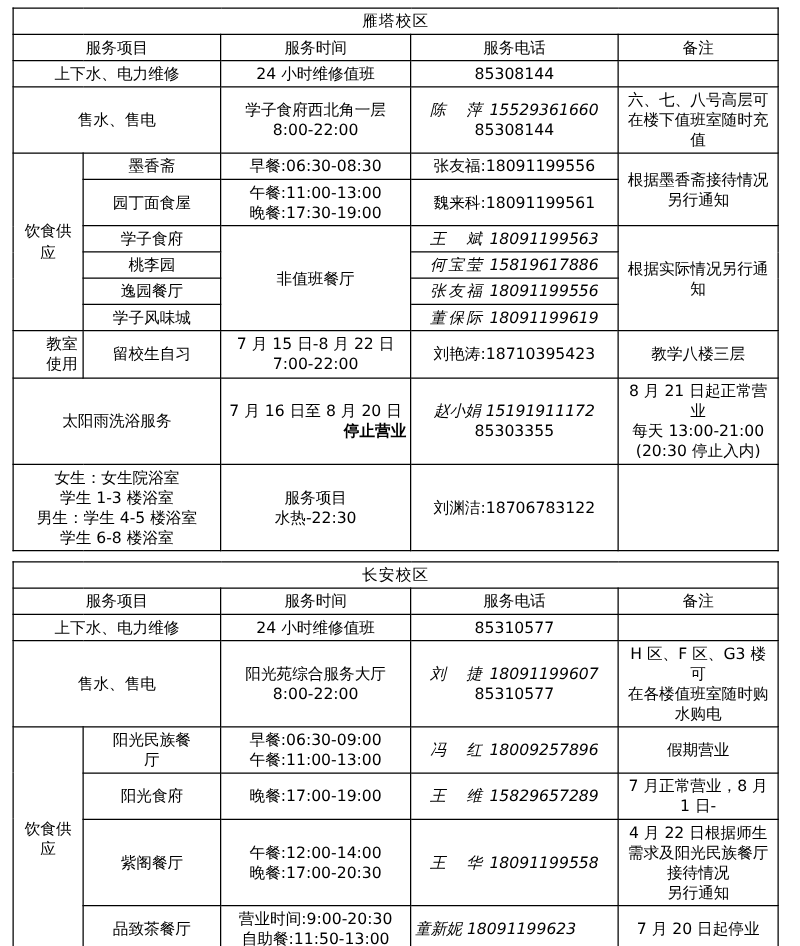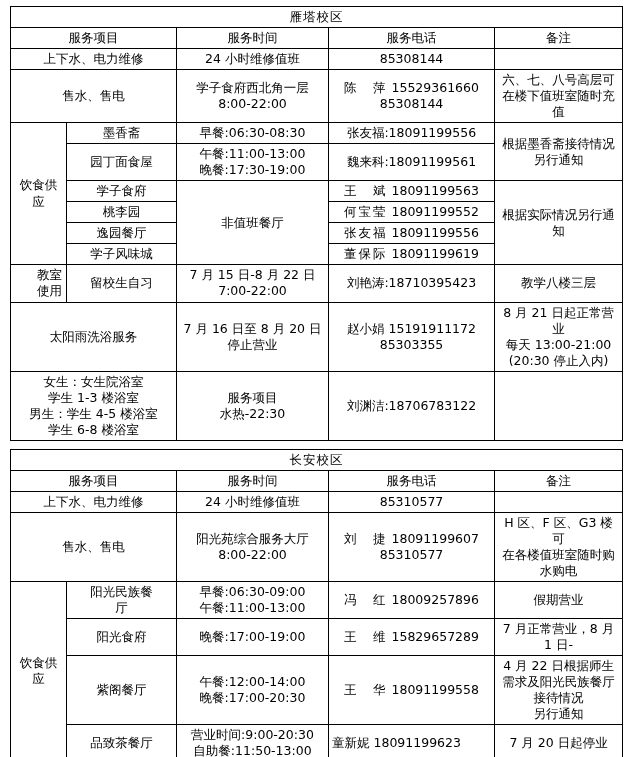--- a/index.html
+++ b/index.html
@@ -42,20 +42,21 @@
   }
   .hdr td {
     font-weight: bold;
     font-size: 13.5px;
   }
   .tel-split {
     display: flex;
     align-items: center;
     justify-content: center;
     gap: 4px;
+    font-style: italic;
   }
   .tel-split .nm { letter-spacing: 2px; }
   .two-line { line-height: 1.3; }
   .spacer { height: 8px; }
   .cell-left { text-align: left; padding-left: 6px; }
 </style>
 </head>
 <body>
 
 <div class="page">
@@ -133,21 +134,21 @@
             <span>18091199563</span>
           </div>
         </td>
         <td rowspan="4" class="cell-left">根据实际情况另行通知</td>
       </tr>
       <tr>
         <td>桃李园</td>
         <td>
           <div class="tel-split">
             <span class="nm">何宝莹</span>
-            <span>18091199552</span>
+            <span>15819617886</span>
           </div>
         </td>
       </tr>
       <tr>
         <td>逸园餐厅</td>
         <td>
           <div class="tel-split">
             <span class="nm">张友福</span>
             <span>18091199556</span>
           </div>
@@ -173,21 +174,21 @@
           <div>7:00-22:00</div>
         </td>
         <td class="cell-left">刘艳涛:18710395423</td>
         <td>教学八楼三层</td>
       </tr>
 
       <tr>
         <td colspan="2">太阳雨洗浴服务</td>
         <td class="cell-left">
           <div>7 月 16 日至 8 月 20 日</div>
-          <div style="text-align:center;">停止营业</div>
+          <div style="text-align:right;font-weight:bold;">停止营业</div>
         </td>
         <td>
           <div class="tel-split">
             <span>赵小娟</span>
             <span>15191911172</span>
           </div>
           <div>85303355</div>
         </td>
         <td class="cell-left">
           <div>8 月 21 日起正常营业</div>

